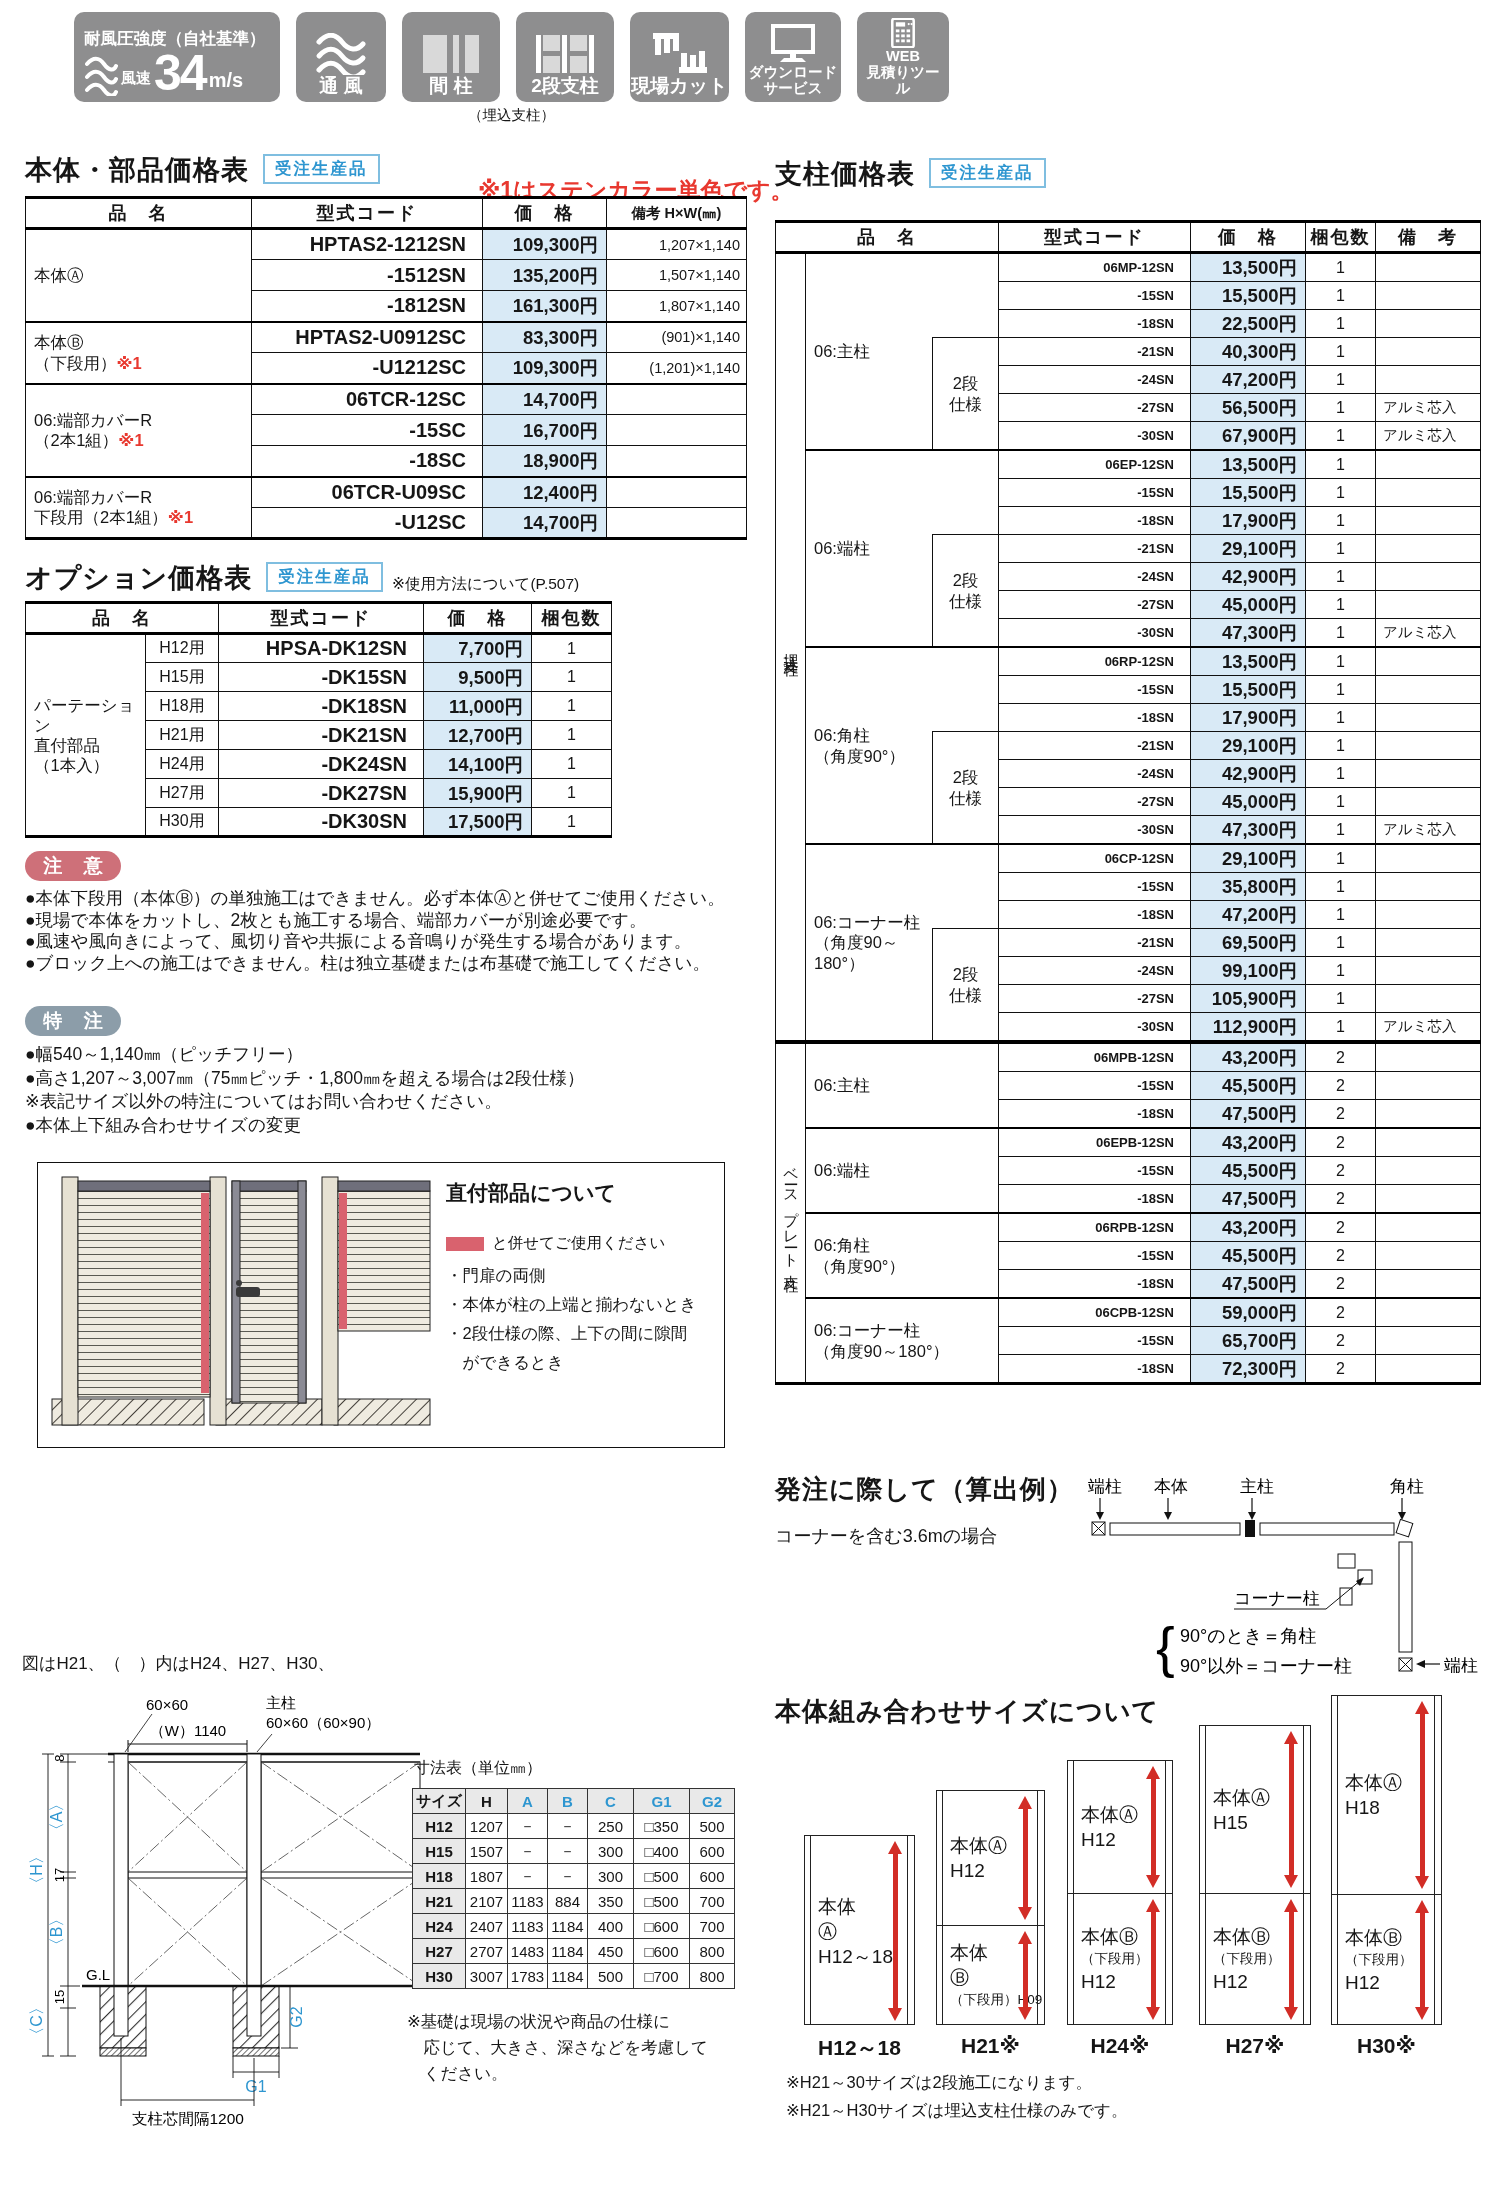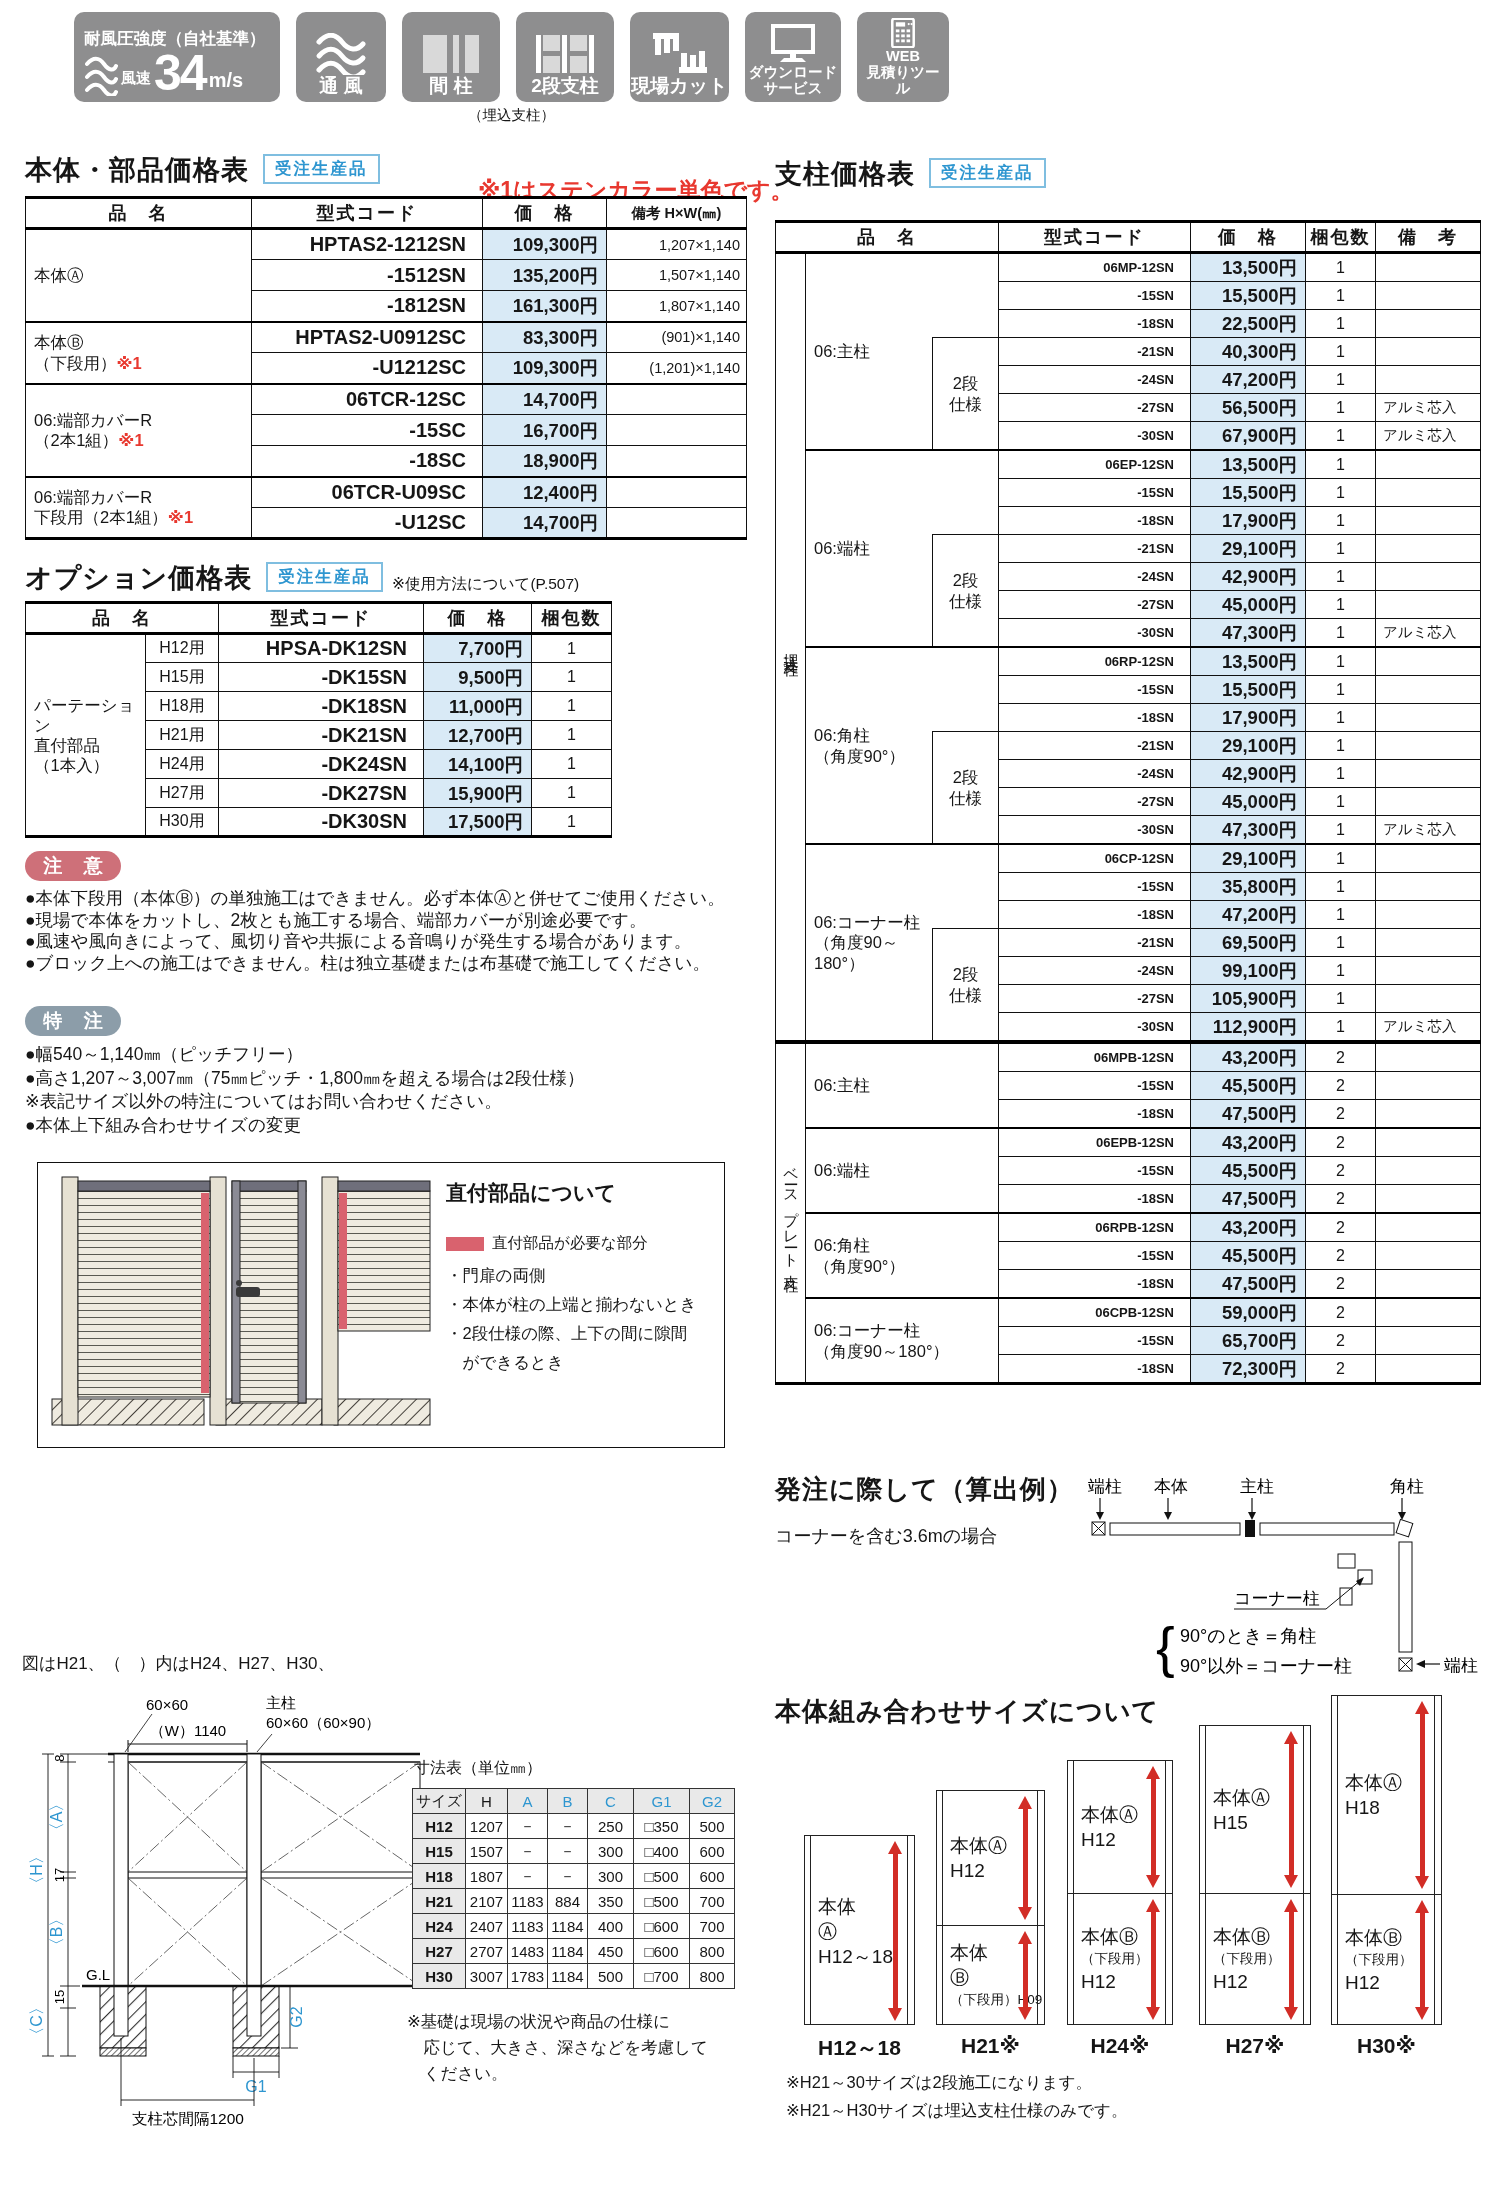--- a/index.html
+++ b/index.html
@@ -52,21 +52,21 @@
   .pt .side{writing-mode:vertical-rl;text-orientation:upright;letter-spacing:3px;font-size:15px;
             text-align:center;padding:0;border-right:1px solid #111;}
   .pt .nr0{border-right:0;}
   .pt .sube{border-left:0;}
   .pt .sub{border-left:1px solid #111;border-top:1px solid #111;text-align:center;font-size:16.5px;line-height:1.25;}
   .red{color:var(--red,#E8382F);font-weight:bold;}
 
   
   table.dim{border-collapse:collapse;position:absolute;table-layout:fixed;border:1.5px solid #333;}
   .dim th,.dim td{border:1px solid #333;height:25px;font-size:15px;text-align:center;box-sizing:border-box;}
-  .dim th{background:#E9E9E9;font-weight:normal;text-align:center;}
+  .dim th{background:#E9E9E9;font-weight:bold;text-align:center;}
   .dim th.bl{color:var(--accent-blue,#2E96D0);}
   .dim td.sz{background:#E9E9E9;font-weight:bold;}
 
   
   .nhead{position:absolute;width:96px;height:30px;color:#fff;font-size:19px;font-weight:bold;
          display:flex;align-items:center;justify-content:center;letter-spacing:8px;padding-left:8px;box-sizing:border-box;border-radius:15px;}
   .nhead.caution{background:var(--caution-bg,#CE7079);}
   .nhead.custom{background:var(--custom-bg,#8C9DA9);}
   .blist{position:absolute;font-size:17.5px;}
   .blist div{white-space:nowrap;}
@@ -404,21 +404,21 @@
       <rect x="248" y="10" width="8" height="222" fill="#8B8B95" stroke="#222"></rect>
       <rect x="186" y="116" width="24" height="10" rx="3" fill="#3a3a3a"></rect>
       <circle cx="189" cy="112" r="3" fill="#3a3a3a"></circle>
       <rect x="288" y="20" width="92" height="140" fill="url(#lv)" stroke="#222"></rect>
       <rect x="288" y="10" width="92" height="10" fill="#6F6F7B" stroke="#222"></rect>
       <rect x="289" y="22" width="8" height="136" fill="#D9626E"></rect>
     </svg>
     <div class="choktitle">直付部品について</div>
     <div class="choklegend">
       <span class="chokswatch"></span>
-      <span>直付部品が必要な部分</span>
+      <span>と併せてご使用ください</span>
     </div>
     <div class="choklist" id="chok-list">
         <div>・門扉の両側</div>
         <div>・本体が柱の上端と揃わないとき</div>
         <div>・2段仕様の際、上下の間に隙間</div>
         <div>　ができるとき</div>
       </div>
   </div>
 
   <div class="caption" style="left:22px;top:1652px;">図はH21、（　）内はH24、H27、H30、</div>

